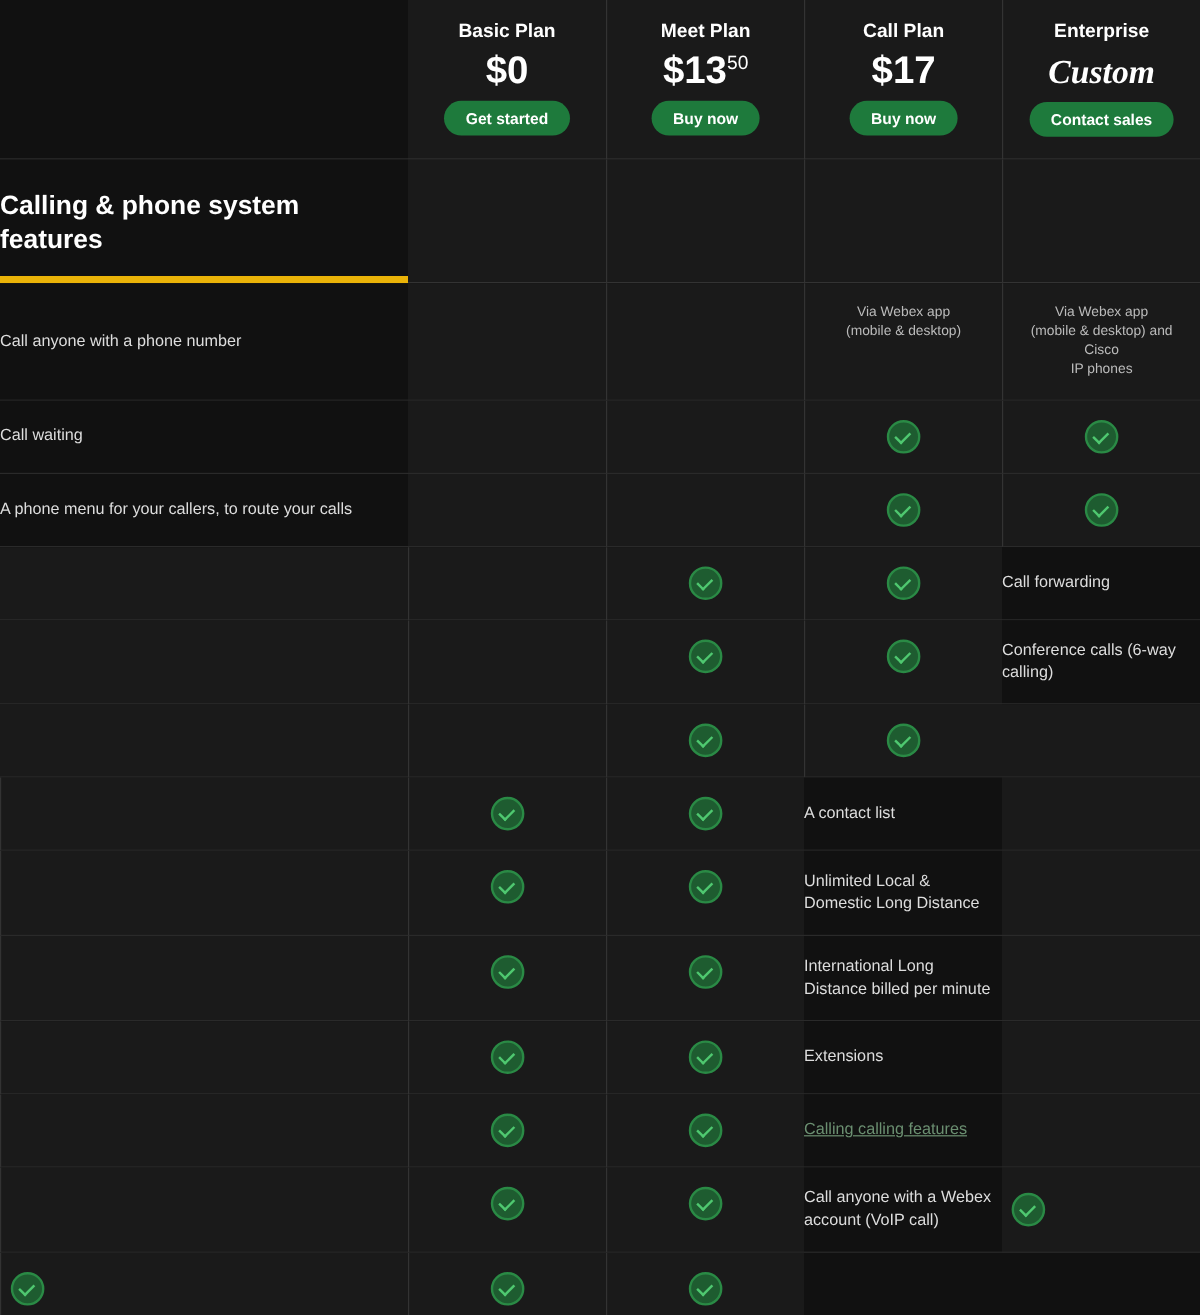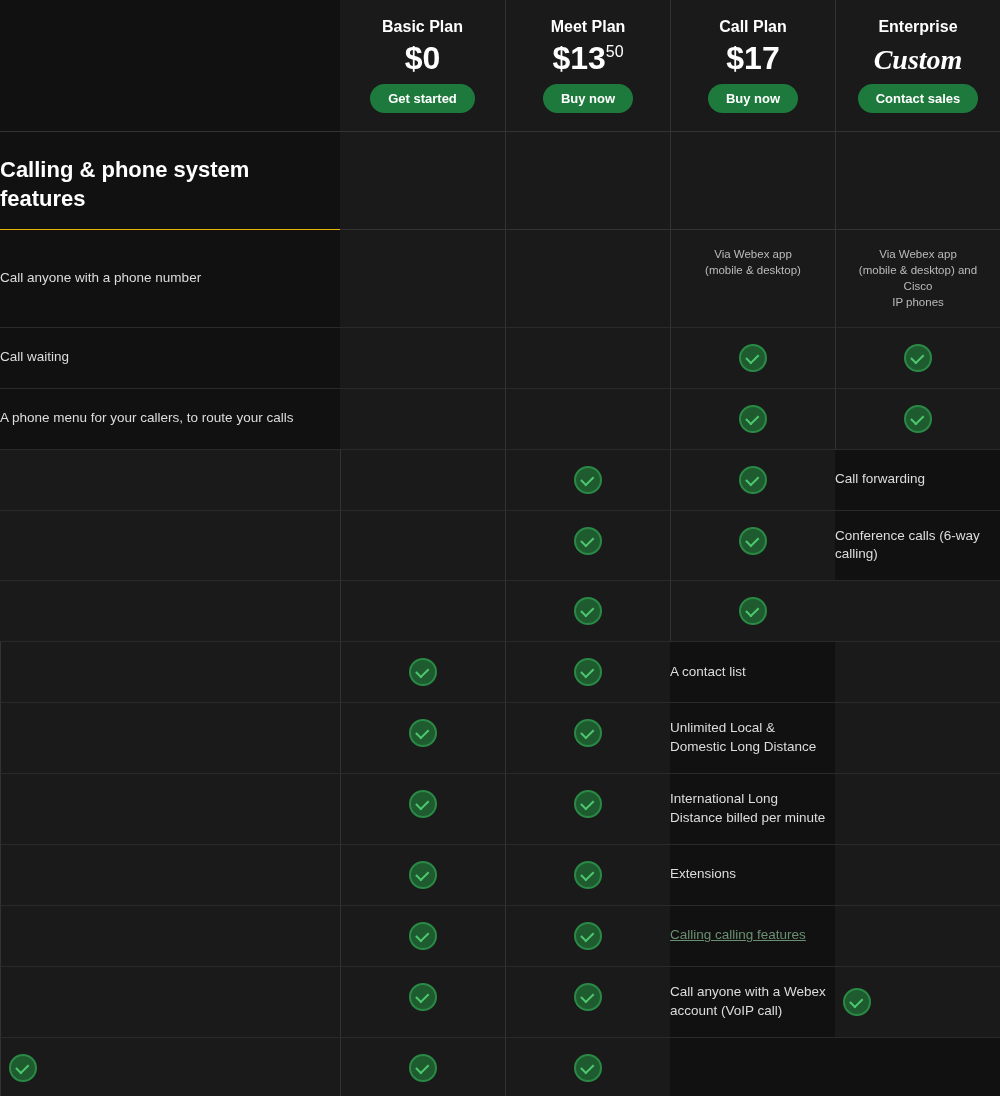--- a/index.html
+++ b/index.html
@@ -154,21 +154,21 @@
   </div>
 
   <div class="header-cell column-divider">
     <div class="plan-name">Enterprise</div>
     <div class="plan-price">
       <span class="custom-text">Custom</span>
     </div>
     <button class="cta-btn">Contact sales</button>
   </div>
 
-  <div class="feature-cell feature-label-cell" style="padding-top:24px;padding-bottom:16px;border-bottom:1px solid #eab308;">
+  <div class="feature-cell feature-label-cell" style="padding-top:24px;padding-bottom:16px;border-bottom:6px solid #eab308;">
     <span class="section-label">Calling &amp; phone system features</span>
   </div>
   <div class="feature-cell plan-cell" style="border-bottom:1px solid #333;"></div>
   <div class="feature-cell plan-cell column-divider" style="border-bottom:1px solid #333;"></div>
   <div class="feature-cell plan-cell column-divider" style="border-bottom:1px solid #333;"></div>
   <div class="feature-cell plan-cell column-divider" style="border-bottom:1px solid #333;"></div>
 
 <div class="feature-cell feature-label-cell">
       <span class="feature-label">Call anyone with a phone number</span>
     </div>

